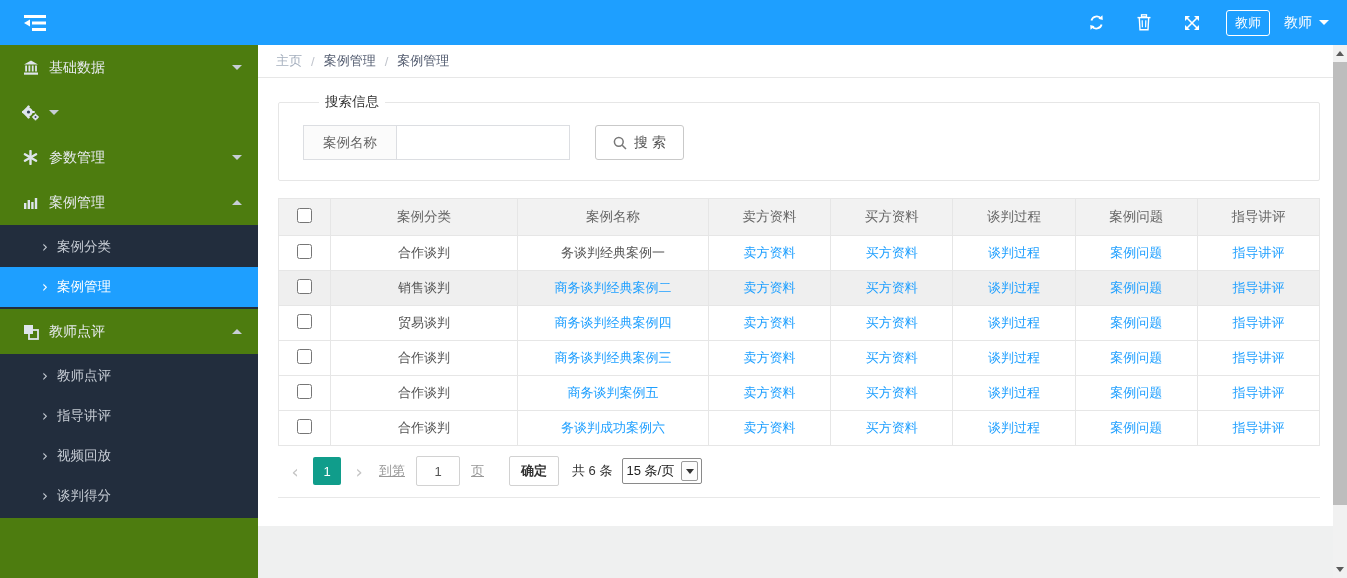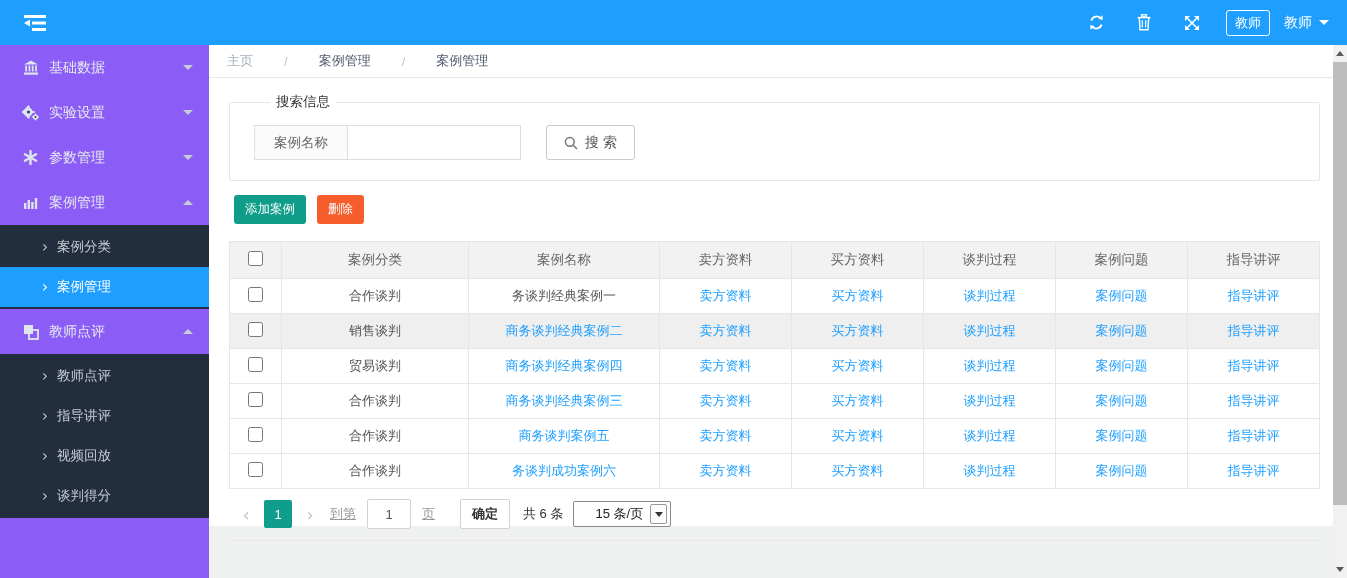--- a/index.html
+++ b/index.html
@@ -17,36 +17,36 @@
   .topbar-spacer { flex:1; }
   .top-icon { width:40px; height:45px; display:flex; align-items:center; justify-content:center; cursor:pointer; margin-right:8px; }
   .role-badge { border:1px solid #fff; border-radius:3px; color:#fff; font-size:13px; padding:3px 8px; margin:0 14px 0 6px; cursor:pointer; }
   .user-wrap { display:flex; align-items:center; color:#fff; font-size:14px; cursor:pointer; }
   .caret-down-white { width:0; height:0; border-left:5px solid transparent; border-right:5px solid transparent; border-top:5px solid #fff; margin-left:7px; }
 
   
   .body { flex:1; display:flex; min-height:0; }
 
   
-  .sidebar { width:209px; flex:none; background:#8b5cf6; color:#E7EAEF; }
+  .sidebar { width:258px; flex:none; background:#4d7c0f; color:#E7EAEF; }
   .nav-group { height:45px; display:flex; align-items:center; padding:0 16px 0 22px; font-size:14px; cursor:pointer; }
   .nav-icon { width:17px; height:17px; margin-right:10px; display:inline-flex; align-items:center; justify-content:center; flex:none; }
   .nav-label { flex:1; }
   .tri { width:0; height:0; border-left:5px solid transparent; border-right:5px solid transparent; }
   .tri.down { border-top:5px solid #C7CDD6; }
   .tri.up { border-bottom:5px solid #C7CDD6; }
   .submenu { background:#222D3D; padding:2px 0; }
   .sub-item { height:40px; display:flex; align-items:center; padding-left:42px; font-size:13.5px; color:#C6CCD4; cursor:pointer; }
   .sub-item .arr { font-size:15px; margin-right:9px; color:#C6CCD4; font-family:"DejaVu Sans",sans-serif; }
   .sub-item.active { background:#1E9FFF; color:#fff; }
   .sub-item.active .arr { color:#fff; }
 
   
   .main { flex:1; display:flex; flex-direction:column; min-width:0; margin-right:14px; background:#EFF0F0; }
-  .breadcrumb-bar { height:33px; background:#fff; border-bottom:1px solid #E7E7E7; display:flex; align-items:center; padding-left:18px; font-size:13px; flex:none;gap:22px; }
+  .breadcrumb-bar { height:33px; background:#fff; border-bottom:1px solid #E7E7E7; display:flex; align-items:center; padding-left:18px; font-size:13px; flex:none; }
   .bc-first { color:#A5AFBE; }
   .bc-sep { color:#C0C4CC; margin:0 9px; }
   .bc-item { color:#515A6E; }
   .content-card { background:#fff; padding:15px 13px 0 20px; height:448px; flex:none; }
 
   
   fieldset.search-box { border:1px solid #E6E6E6; border-radius:2px; padding:12px 0 20px 24px; }
   fieldset.search-box legend { font-size:13.5px; color:#333; padding:0 6px; margin-left:16px; }
   .search-row { display:flex; align-items:center; margin-top:2px; }
   .input-group { display:flex; }
@@ -72,21 +72,21 @@
   .cb { width:15px; height:15px; accent-color:#1E9FFF; cursor:pointer; }
 
   
   .pager { display:flex; align-items:center; padding:10px 0 11px 4px; border-bottom:1px solid #E8E8E8; font-size:13px; color:#999; }
   .pg-btn { width:26px; height:28px; display:flex; align-items:center; justify-content:center; color:#C5C5C5; font-size:18px; cursor:default; font-family:"DejaVu Sans",sans-serif; }
   .pg-num { width:28px; height:28px; background:#109D8B; color:#fff; font-size:13px; display:flex; align-items:center; justify-content:center; border-radius:2px; margin:0 5px; cursor:pointer; }
   .pg-text { margin:0 7px;text-decoration:underline; }
   .pg-input { width:44px; height:30px; border:1px solid #D2D2D2; border-radius:2px; text-align:center; font-size:13px; color:#555; outline:none; margin:0 4px; }
   .pg-confirm { height:30px; padding:0 11px; background:#fff; border:1px solid #D2D2D2; border-radius:2px; color:#333; font-size:13px; font-weight:600; margin:0 9px 0 18px; cursor:pointer; font-family:inherit; }
   .pg-total { color:#333; margin:0 10px 0 4px; }
-  .pg-select { display:flex; align-items:center; border:1px solid #8A8A8A; border-radius:2px; height:26px; padding:0 3px 0 21px; color:#222; font-size:13px; cursor:pointer; background:#fff; }
+  .pg-select { display:flex; align-items:center; border:1px solid #8A8A8A; border-radius:2px; height:26px; padding:0 3px 0 3px; color:#222; font-size:13px; cursor:pointer; background:#fff; }
   .pg-select .arrow-box { width:17px; height:20px; border:1px solid #9A9A9A; border-radius:2px; background:#FCFCFC; display:flex; align-items:center; justify-content:center; margin-left:7px; }
   .arrow-box .tri-sel { width:0; height:0; border-left:4px solid transparent; border-right:4px solid transparent; border-top:5px solid #333; }
 
   
   .scrollbar { position:absolute; right:0; top:45px; width:14px; height:533px; background:#F1F1F1; }
   .sb-arrow { position:absolute; left:0; width:14px; height:17px; display:flex; align-items:center; justify-content:center; }
   .sb-arrow.up { top:0; } .sb-arrow.down { bottom:0; }
   .sb-tri-up { width:0; height:0; border-left:4px solid transparent; border-right:4px solid transparent; border-bottom:5px solid #5A5A5A; }
   .sb-tri-down { width:0; height:0; border-left:4px solid transparent; border-right:4px solid transparent; border-top:5px solid #5A5A5A; }
   .sb-thumb { position:absolute; left:0; top:17px; width:14px; height:443px; background:#BDBDBD; }
@@ -169,21 +169,20 @@
                 <rect x="1.7" y="2.2" width="2" height="9.6" transform="rotate(45 6.5 7)"></rect>
                 <rect x="1.7" y="2.2" width="2" height="9.6" transform="rotate(-45 6.5 7)"></rect>
                 <circle cx="13.5" cy="12" r="2.6"></circle>
                 <rect x="12.8" y="8.6" width="1.4" height="6.8"></rect>
                 <rect x="10.1" y="11.3" width="6.8" height="1.4"></rect>
               </g>
               <circle cx="6.5" cy="7" r="1.6" fill="#344358"></circle>
               <circle cx="13.5" cy="12" r="1" fill="#344358"></circle>
             </svg>
         </span>
-        <span class="nav-label">实验设置</span>
         <span class="tri down"></span>
       </div>
 
       <div class="nav-group">
         <span class="nav-icon">
           <svg width="15" height="15" viewBox="0 0 15 15">
               <g stroke="#DFE5EC" stroke-width="2.4" stroke-linecap="round">
                 <line x1="7.5" y1="1" x2="7.5" y2="14"></line>
                 <line x1="1.9" y1="4.3" x2="13.1" y2="10.7"></line>
                 <line x1="13.1" y1="4.3" x2="1.9" y2="10.7"></line>
@@ -271,24 +270,20 @@
             <button class="btn-search">
               <svg width="14" height="14" viewBox="0 0 14 14">
                   <circle cx="5.8" cy="5.8" r="4.4" fill="none" stroke="#777" stroke-width="1.5"></circle>
                   <line x1="9.2" y1="9.2" x2="13" y2="13" stroke="#777" stroke-width="1.5"></line>
                 </svg>
               <span>搜 索</span>
             </button>
           </div>
         </fieldset>
 
-        <div class="toolbar">
-          <button class="btn btn-add">添加案例</button>
-          <button class="btn btn-del">删除</button>
-        </div>
 
         <table class="grid">
           <colgroup>
             <col class="col-chk">
               <col class="col-cat">
               <col class="col-name">
             <col>
               <col>
               <col>
               <col>

